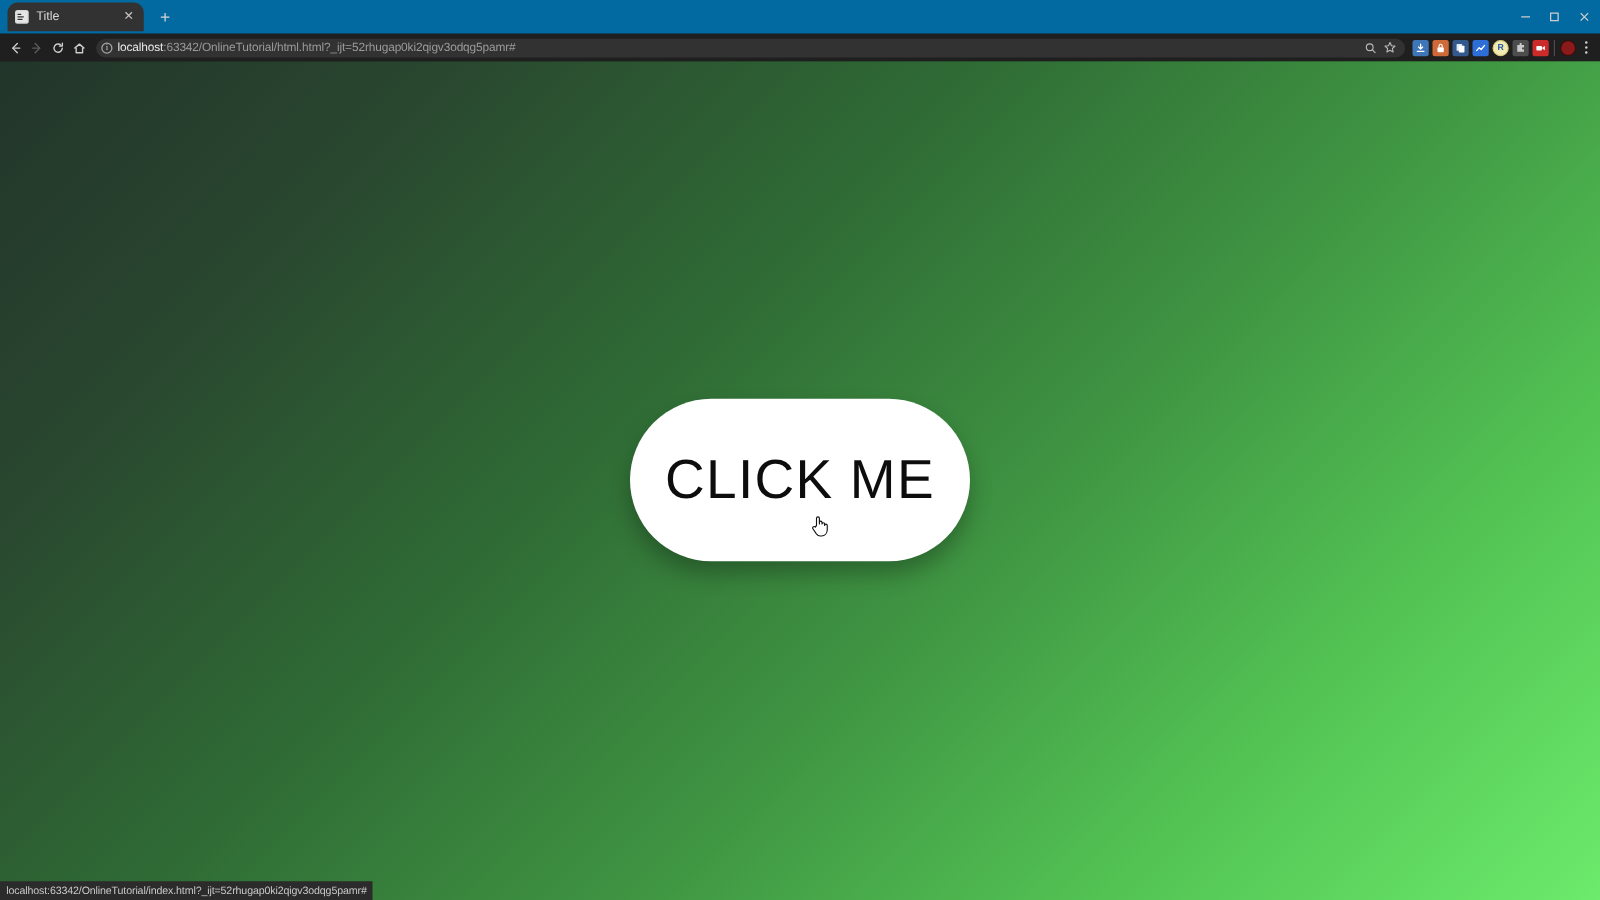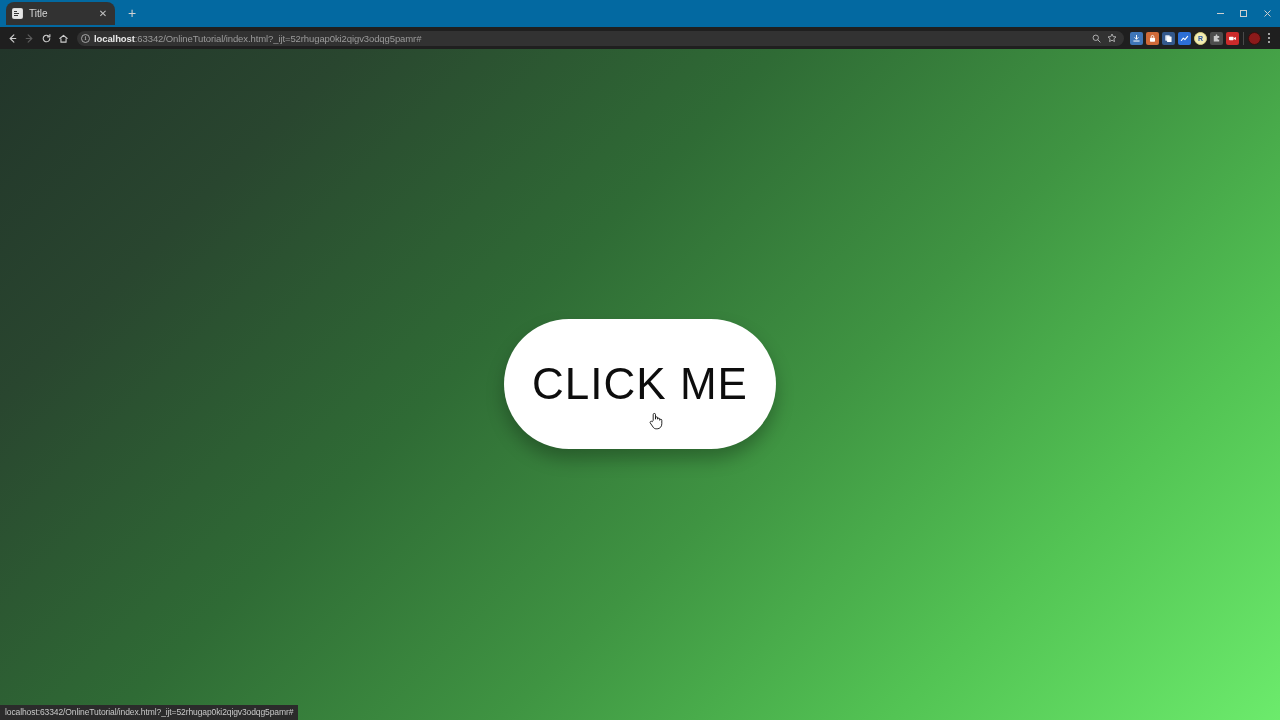--- a/index.html
+++ b/index.html
@@ -138,21 +138,21 @@
   }
   .url {
     font-size:9.5px;
     color:#9a9a9a;
     white-space:nowrap;
     overflow:hidden;
     flex:1 1 auto;
     min-width:0;
     letter-spacing:-0.1px;
   }
-  .url .host { color:#e8e8e8; font-weight:bold;margin-top:25px; }
+  .url .host { color:#e8e8e8; font-weight:normal;margin-top:25px; }
 
   .omni-actions {
     display:flex; align-items:center; gap:2px;
     flex:0 0 auto;
     margin-right:2px;
   }
   .omni-btn {
     width:13px; height:13px;
     display:flex; align-items:center; justify-content:center;
     color:#b9b9b9;
@@ -331,21 +331,21 @@
 
     <div class="navbtn">
       <svg width="11" height="11" viewBox="0 0 12 12" aria-hidden="true">
         <path d="M2 6l4-3.5L10 6" fill="none" stroke="#cdcdcd" stroke-width="1.2" stroke-linecap="round" stroke-linejoin="round"></path>
         <path d="M3.2 5.9V10h5.6V5.9" fill="none" stroke="#cdcdcd" stroke-width="1.2" stroke-linejoin="round"></path>
       </svg>
     </div>
 
     <div class="omnibox">
       <span class="info-icon">i</span>
-      <span class="url"><span class="host">localhost</span><span>:63342/OnlineTutorial/index.html?_ijt=52rhugap0ki2qigv3odqg5pamr#</span></span>
+      <span class="url"><span class="host">localhost</span><span>:63342/OnlineTutorial/html.html?_ijt=52rhugap0ki2qigv3odqg5pamr#</span></span>
 
       <span class="omni-actions">
         <span class="omni-btn">
           <svg width="9" height="9" viewBox="0 0 10 10" aria-hidden="true">
             <circle cx="4.2" cy="4.2" r="3" fill="none" stroke="#b9b9b9" stroke-width="1"></circle>
             <path d="M6.4 6.4L9 9" stroke="#b9b9b9" stroke-width="1" stroke-linecap="round"></path>
           </svg>
         </span>
         <span class="omni-btn">
           <svg width="10" height="10" viewBox="0 0 10 10" aria-hidden="true">

